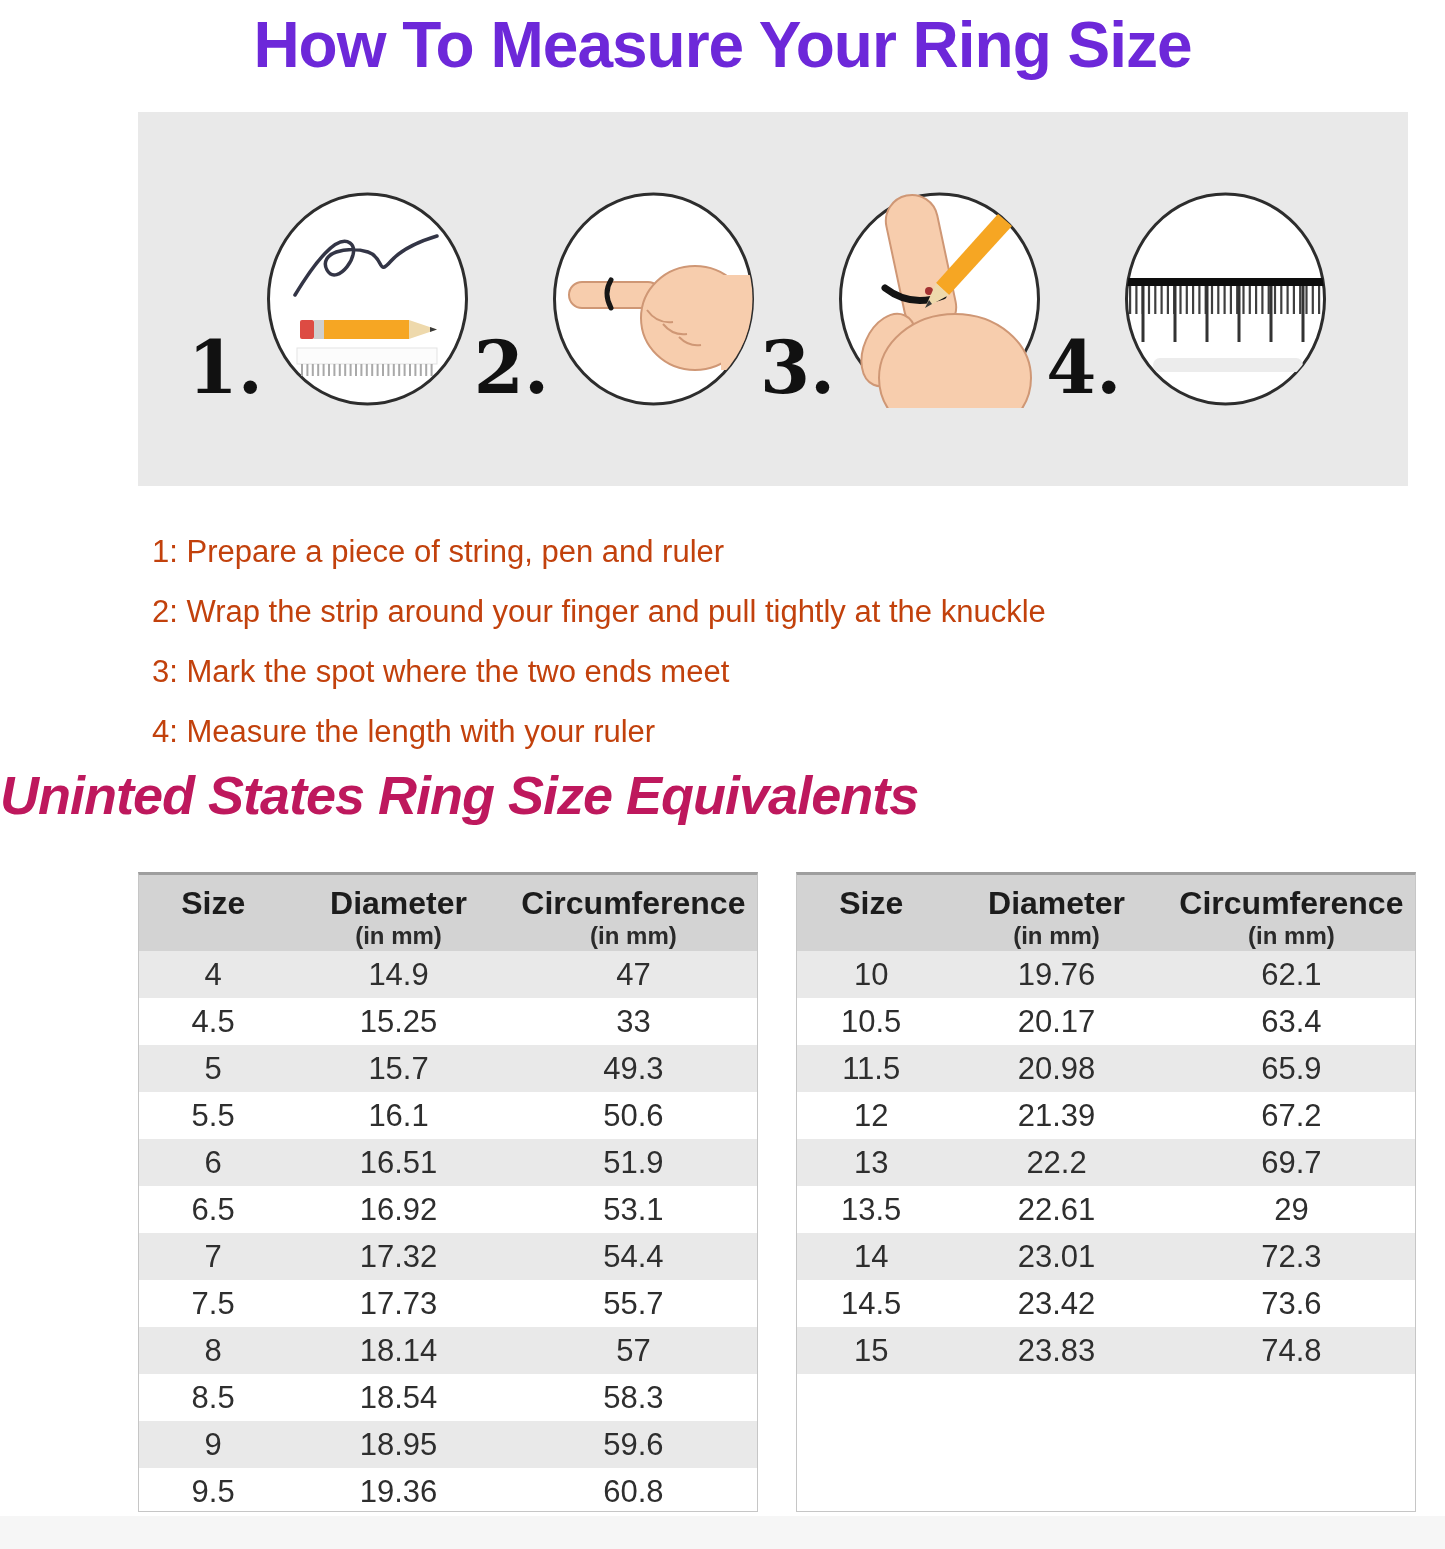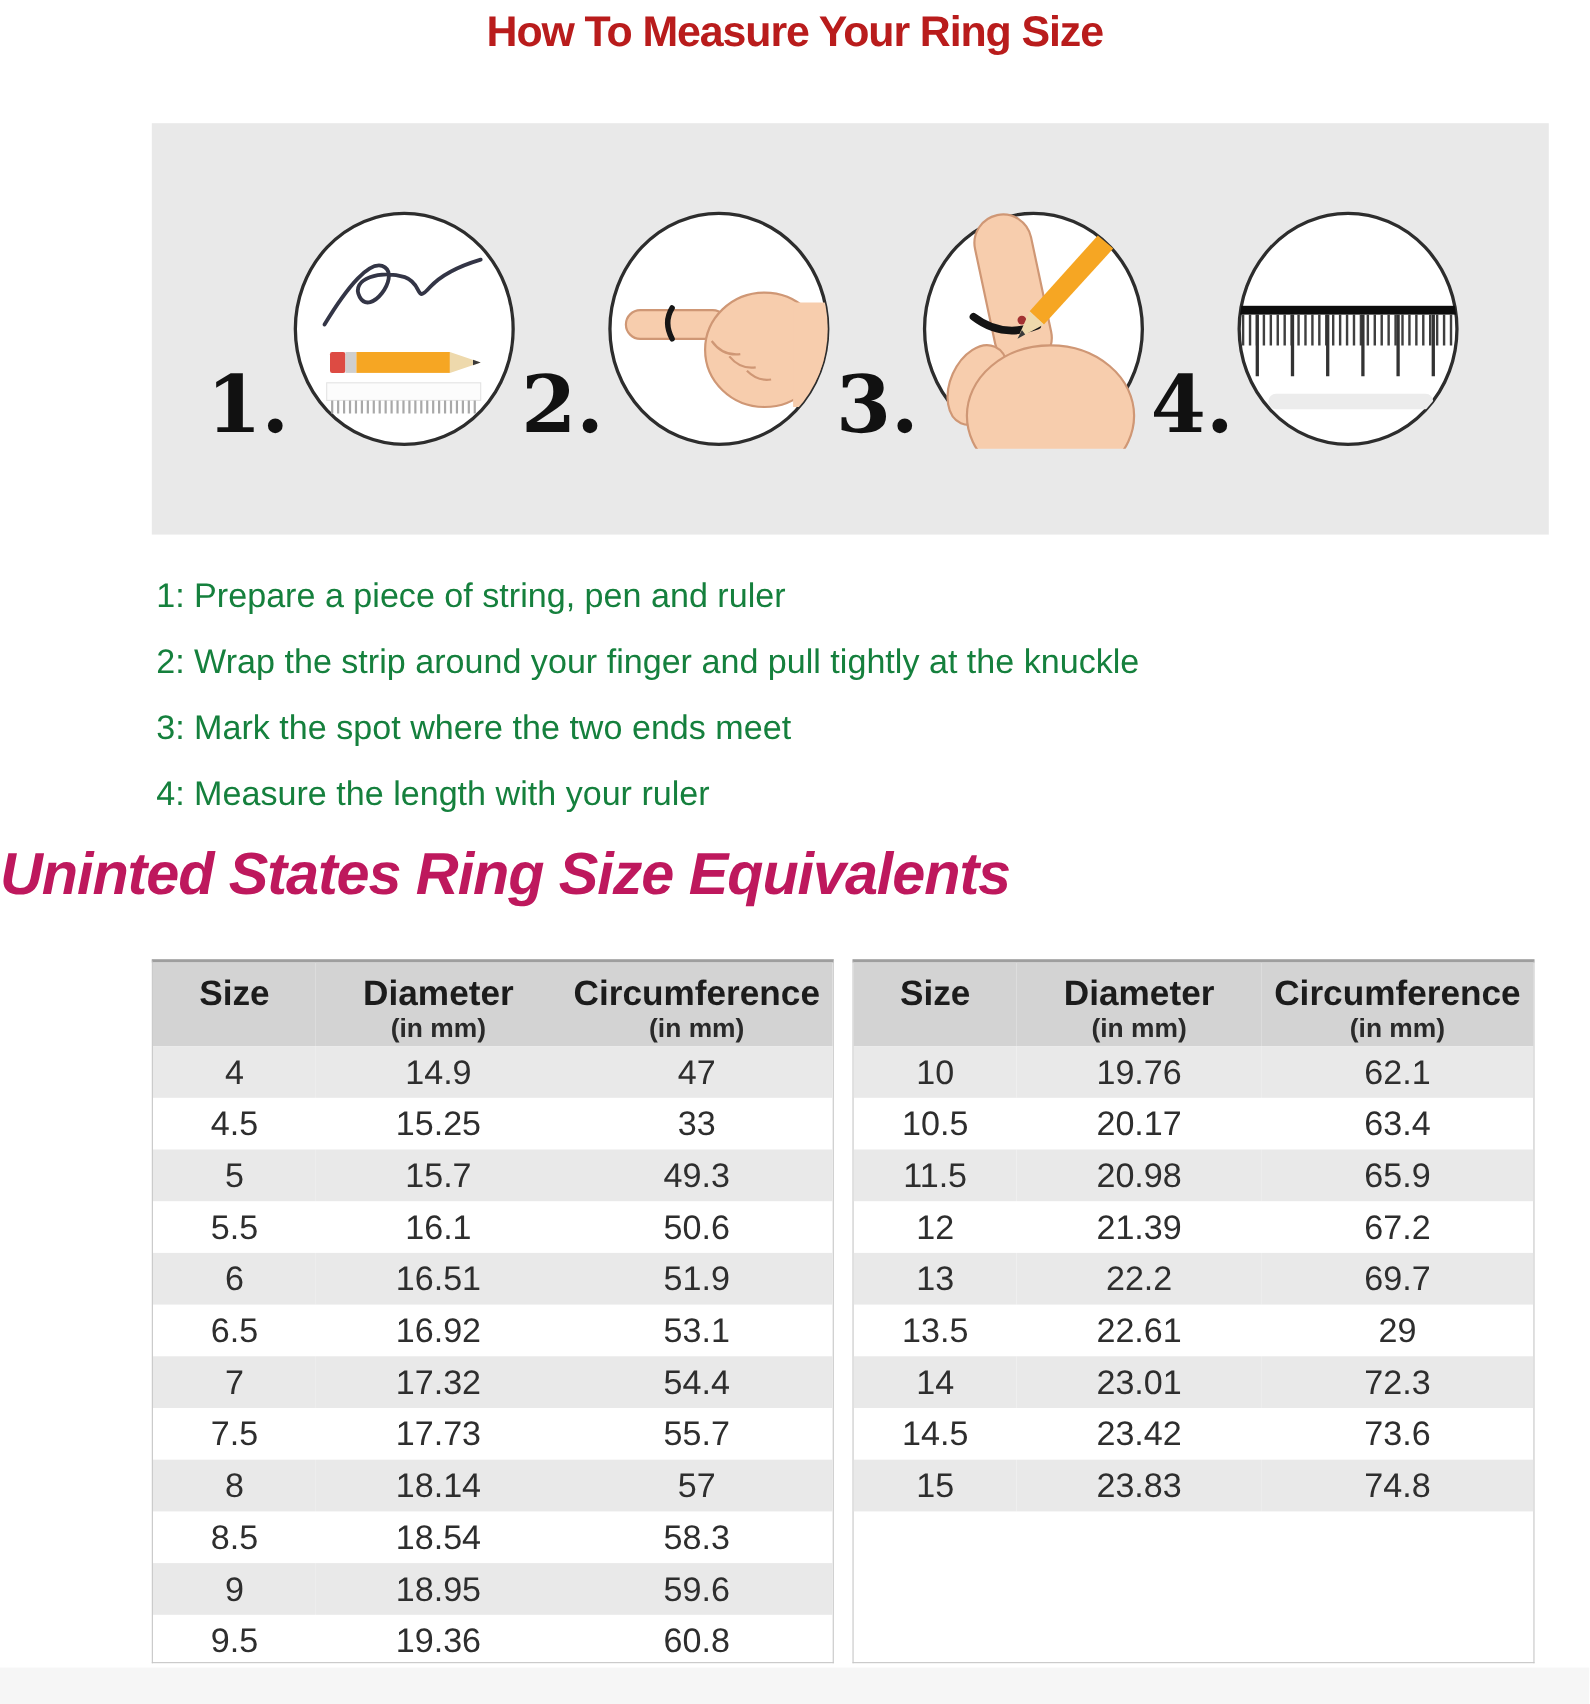--- a/index.html
+++ b/index.html
@@ -3,47 +3,47 @@
 <meta charset="utf-8">
 <style>
   html,body { margin:0; padding:0; }
   body {
     width:1445px; height:1549px; position:relative; overflow:hidden;
     background:#ffffff; color:#1f1f1f;
     font-family:"Liberation Sans", sans-serif;
   }
   .main-title {
     position:absolute; top:8px; left:0; width:100%; margin:0;
-    text-align:center; font-size:39px; font-weight:bold; letter-spacing:-1px;
-    color:#b91c1c;
+    text-align:center; font-size:64px; font-weight:bold; letter-spacing:-1px;
+    color:#6d28d9;
   }
   .steps-box {
     position:absolute; left:138px; top:112px; width:1270px; height:374px;
     background:#e9e9e9;
     display:flex; align-items:center; justify-content:center;
     padding-right:30px; box-sizing:border-box;
   }
   .step { display:flex; align-items:flex-end; margin:0 2px; }
   .step-num {
     font-family:"DejaVu Serif", serif; font-weight:bold; font-size:72px;
     line-height:1; padding-bottom:4px; margin-right:2px; color:#111;
   }
   .ill { width:205px; height:218px; display:block; }
   .instructions {
-    position:absolute; left:142px; top:512px; margin:0; padding:0;
-    list-style:none; font-size:31px; color:#15803d;
+    position:absolute; left:142px; top:512px; margin:10px; padding:0;
+    list-style:none; font-size:31px; color:#c2410c;
   }
   .instructions li { height:60px; line-height:60px; white-space:nowrap; }
   .sub-title {
     position:absolute; top:764px; left:0; width:100%; margin:0;
     text-align:left; font-size:54px; font-weight:bold; letter-spacing:-1px;
     color:#be185d;
     font-style:italic;
   }
-  .tables { position:absolute; left:138px; top:872px; display:flex; gap:17px; }
+  .tables { position:absolute; left:138px; top:872px; display:flex; gap:38px; }
   .tbl-wrap {
     width:620px; height:640px; background:#ffffff;
     border:1px solid #c6c6c6; border-top:3px solid #9e9e9e;
     box-sizing:border-box; overflow:hidden;
   }
   table { width:100%; border-collapse:collapse; table-layout:fixed; }
   col.c-size { width:24%; } col.c-diam { width:36%; } col.c-circ { width:40%; }
   thead th {
     background:#d3d3d3; height:72px; box-sizing:border-box;
     vertical-align:top; padding-top:11px; text-align:center;

